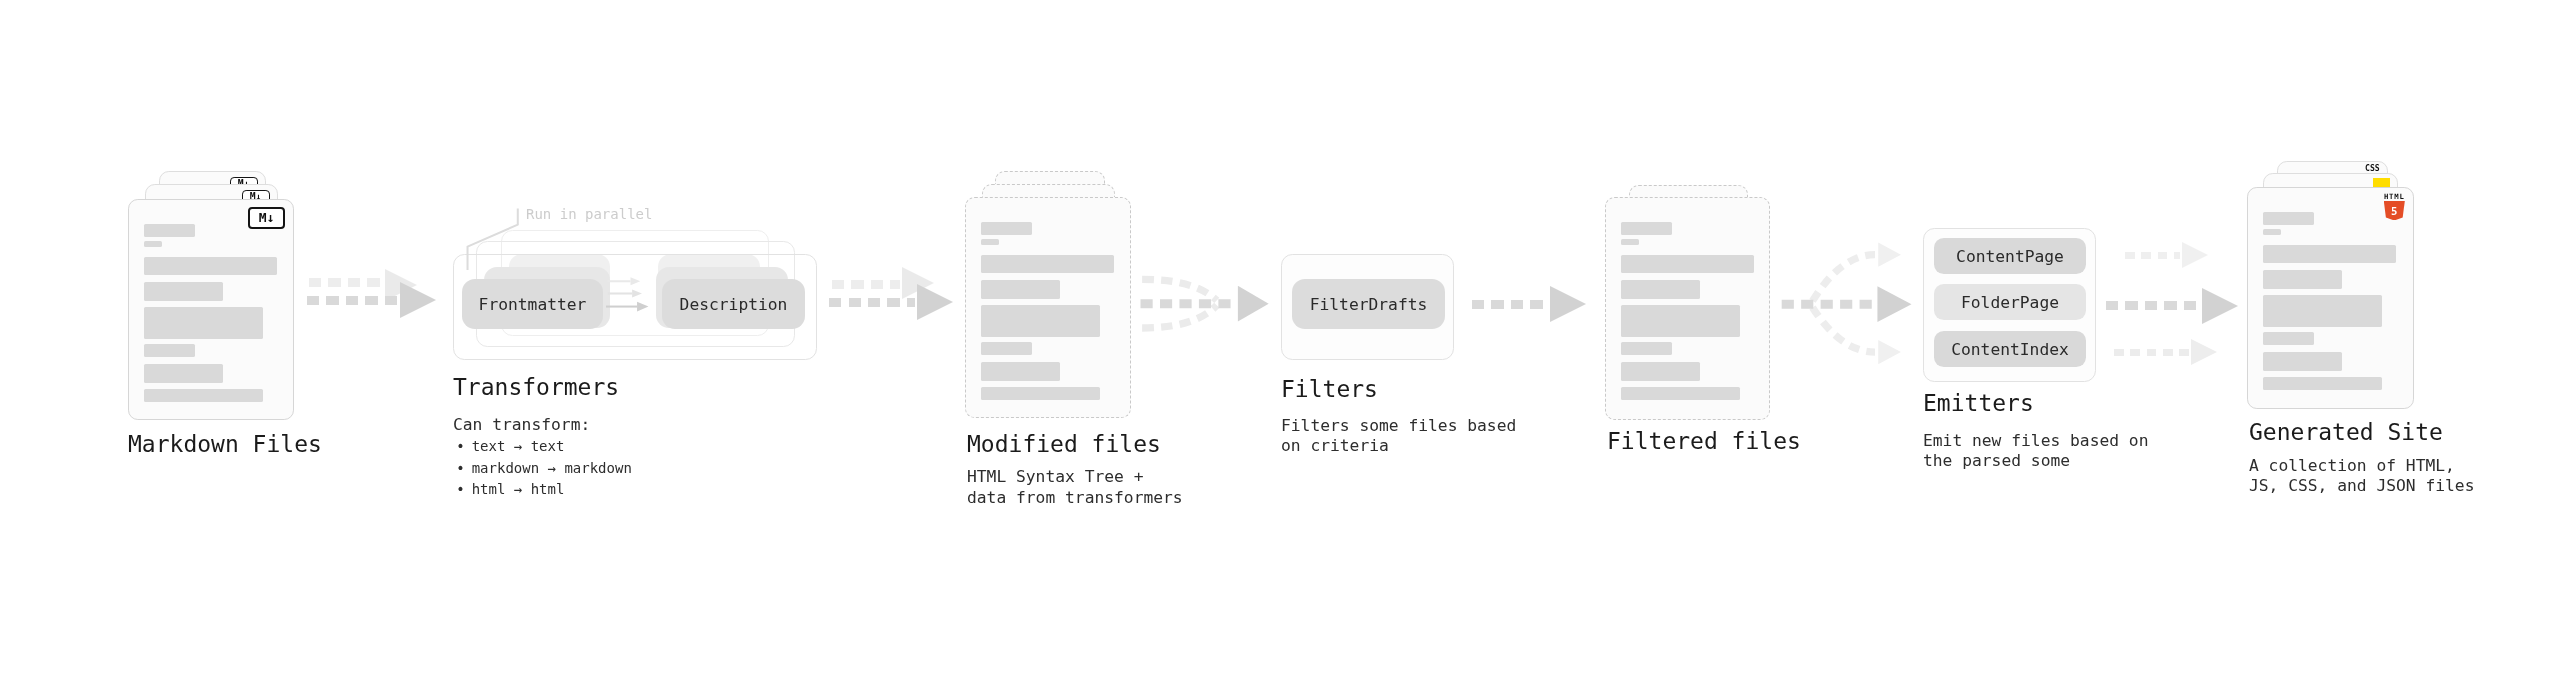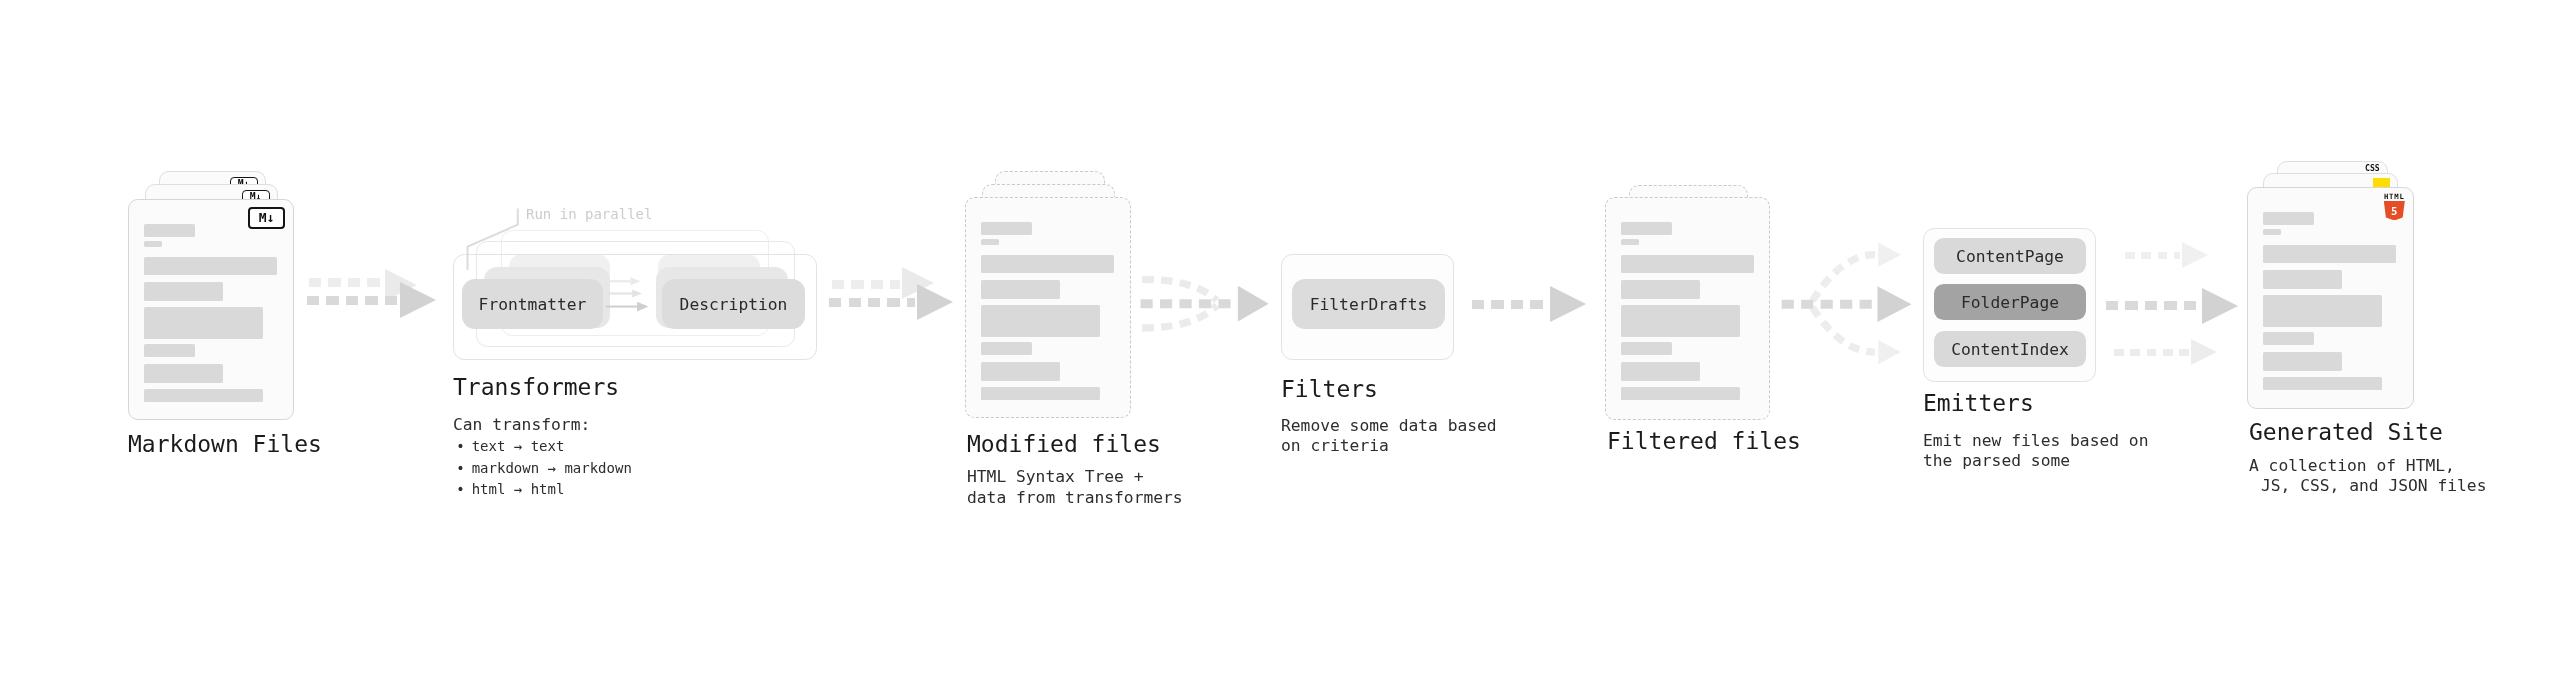--- a/index.html
+++ b/index.html
@@ -210,21 +210,21 @@
     <polygon points="128,22 166,44 128,66" fill="#d2d2d2"></polygon>
   </svg>
 
   
   <div class="grp">
     <div class="obox solidbg" style="left:1281px;top:254px;width:173px;height:106px;"></div>
     <div class="pill" style="left:1292px;top:279px;width:153px;height:50px;background:#dcdcdc;">
       <span>FilterDrafts</span>
     </div>
     <div class="stage-title" style="left:1281px;top:377px;">Filters</div>
-    <div class="caption" style="left:1281px;top:416px;">Remove some data based</div>
+    <div class="caption" style="left:1281px;top:416px;">Filters some files based</div>
     <div class="caption" style="left:1281px;top:436px;">on criteria</div>
   </div>
 
   
   <div class="grp">
     <div class="dash-line" style="--c:#d9d9d9;left:1472px;top:300px;width:75px;"></div>
     <div class="head" style="--c:#d2d2d2;left:1550px;top:286px;"></div>
   </div>
 
   
@@ -254,21 +254,21 @@
     <path d="M 7 84 H 120" fill="none" stroke="#d9d9d9" stroke-width="11" stroke-dasharray="15 9"></path>
     <polygon points="125,62 167,84 125,106" fill="#d2d2d2"></polygon>
   </svg>
 
   
   <div class="grp">
     <div class="obox solidbg" style="left:1923px;top:228px;width:173px;height:154px;"></div>
     <div class="pill" style="left:1934px;top:238px;width:152px;height:36px;background:#d9d9d9;border-radius:9.8px;">
       <span>ContentPage</span>
     </div>
-    <div class="pill" style="left:1934px;top:284px;width:152px;height:36px;background:#a3a3a3;border-radius:9.8px;">
+    <div class="pill" style="left:1934px;top:284px;width:152px;height:36px;background:#e5e5e5;border-radius:9.8px;">
       <span>FolderPage</span>
     </div>
     <div class="pill" style="left:1934px;top:331px;width:152px;height:36px;background:#d9d9d9;border-radius:9.8px;">
       <span>ContentIndex</span>
     </div>
     <div class="stage-title" style="left:1923px;top:391px;">Emitters</div>
     <div class="caption" style="left:1923px;top:431px;">Emit new files based on</div>
     <div class="caption" style="left:1923px;top:451px;">the parsed some</div>
   </div>
 
@@ -308,17 +308,17 @@
           <div class="bar b3"></div>
           <div class="bar b4"></div>
         <div class="bar b5"></div>
           <div class="bar b6"></div>
           <div class="bar b7"></div>
           <div class="bar b8"></div>
       </div>
     </div>
     <div class="stage-title" style="left:2249px;top:420px;">Generated Site</div>
     <div class="caption" style="left:2249px;top:456px;text-align:right;">A collection of HTML,</div>
-    <div class="caption" style="left:2249px;top:476px;margin-left:12px;">JS, CSS, and JSON files</div>
+    <div class="caption" style="left:2249px;top:476px;">JS, CSS, and JSON files</div>
   </div>
 
 </div>
 
 
 </body></html>

